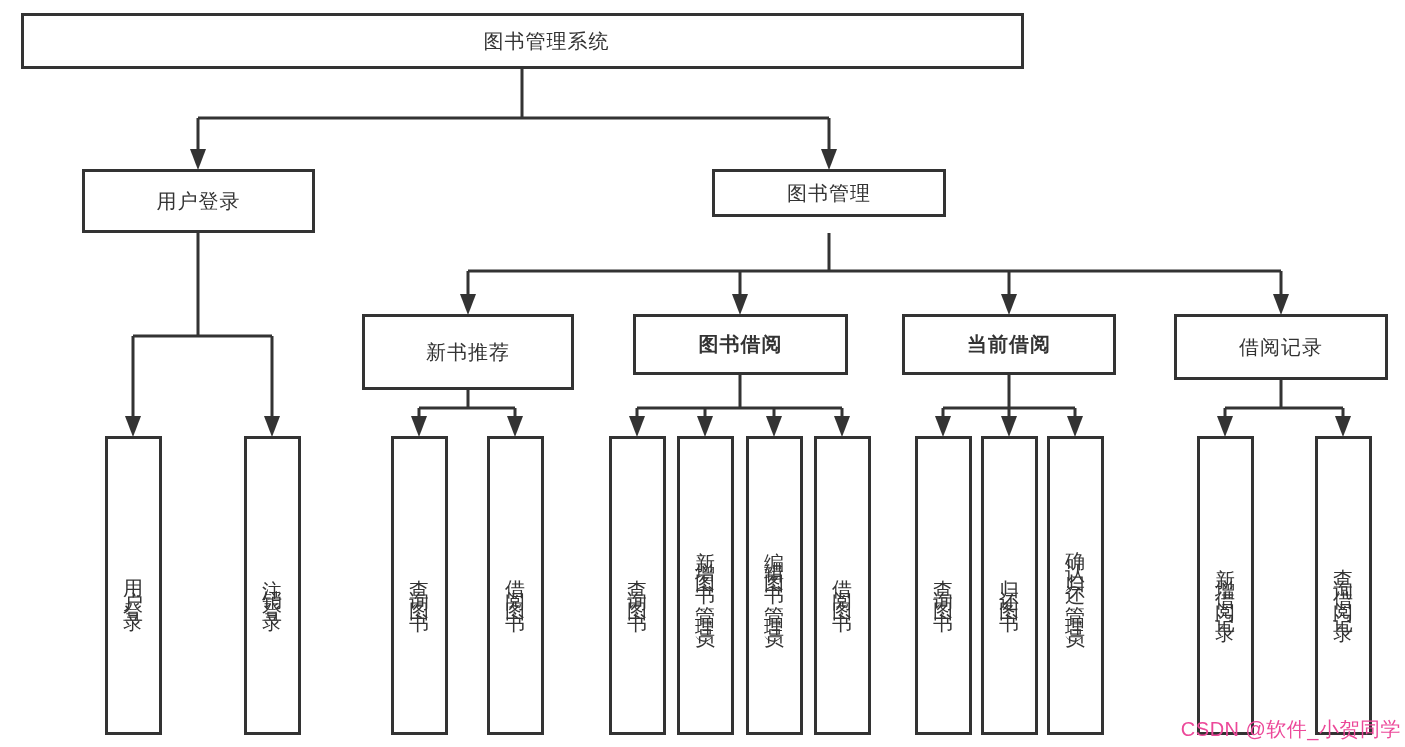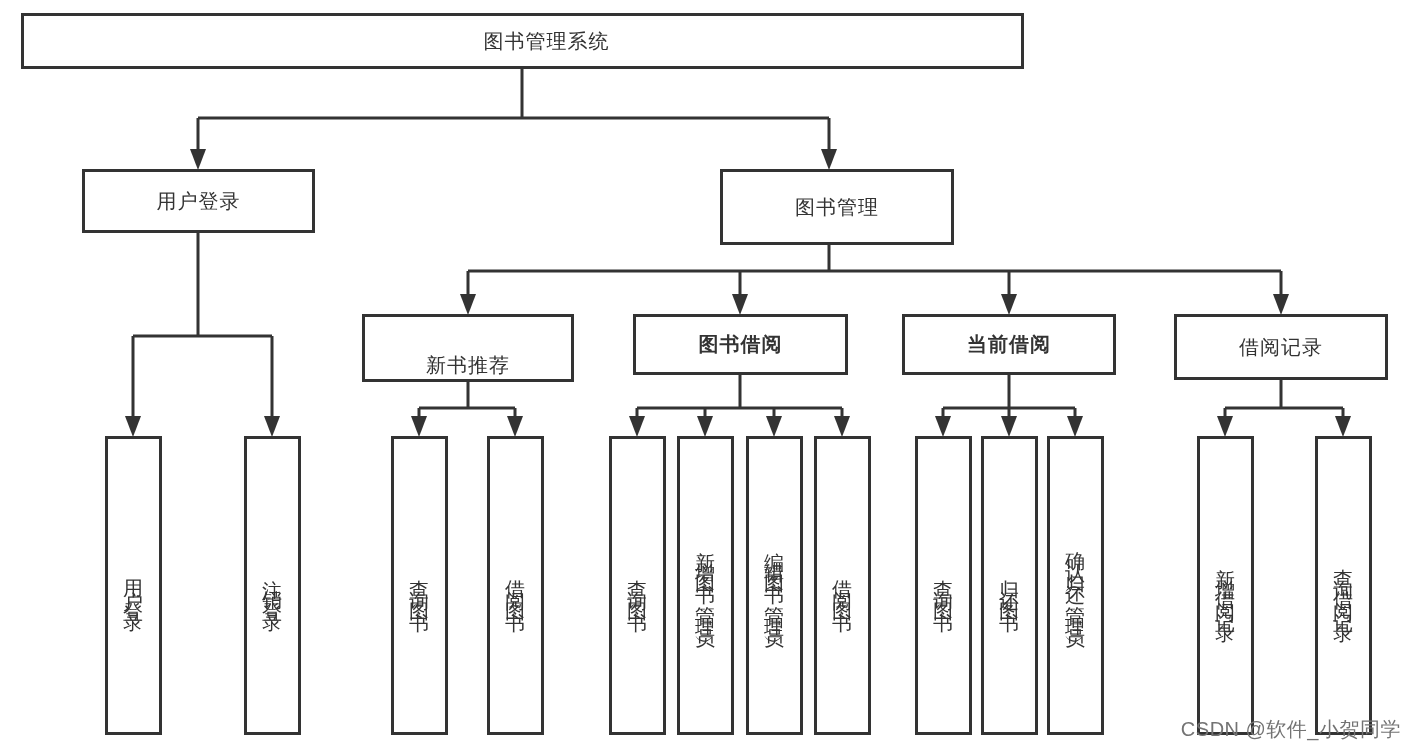--- a/index.html
+++ b/index.html
@@ -17,21 +17,21 @@
   }
   .leaf span{
     writing-mode:vertical-rl;
     text-orientation:mixed;
     letter-spacing:11px;
     line-height:1;
     white-space:nowrap;
   }
   .watermark{
     position:absolute;right:4px;bottom:4px;
-    font-size:20px;color:#737373;letter-spacing:0.5px;
+    font-size:20px;color:#ec4899;letter-spacing:0.5px;
     z-index:5;white-space:nowrap;margin-top:37px;
   }
 </style>
 </head>
 <body>
 
 <div class="canvas">
 
   <svg class="wires" viewBox="0 0 1405 747" aria-hidden="true">
     <path fill="none" stroke="#333333" stroke-width="3" d="
@@ -91,25 +91,25 @@
     </g>
   </svg>
 
   <div class="node" style="left:21px;top:13px;width:1003px;height:56px;padding-left:48px;">
     <span>图书管理系统</span>
   </div>
 
   <div class="node" style="left:82px;top:169px;width:233px;height:64px;">
     <span>用户登录</span>
   </div>
-  <div class="node" style="left:712px;top:169px;width:234px;height:76px;margin-left:8px;">
+  <div class="node" style="left:712px;top:169px;width:234px;height:48px;">
     <span>图书管理</span>
   </div>
 
-  <div class="node" style="left:362px;top:314px;width:212px;height:68px;align-items:flex-end;">
+  <div class="node" style="left:362px;top:314px;width:212px;height:76px;">
     <span>新书推荐</span>
   </div>
   <div class="node" style="left:633px;top:314px;width:215px;height:61px;font-weight:bold;">
     <span>图书借阅</span>
   </div>
   <div class="node" style="left:902px;top:314px;width:214px;height:61px;font-weight:bold;">
     <span>当前借阅</span>
   </div>
   <div class="node" style="left:1174px;top:314px;width:214px;height:66px;">
     <span>借阅记录</span>

